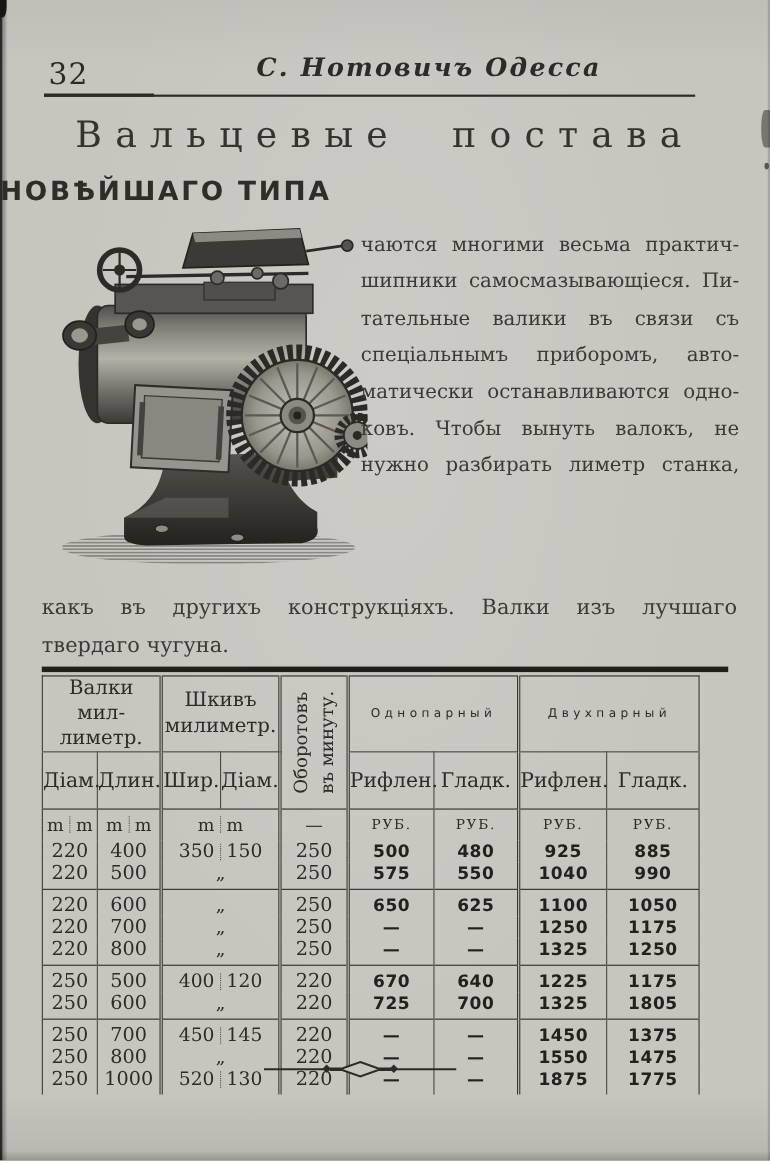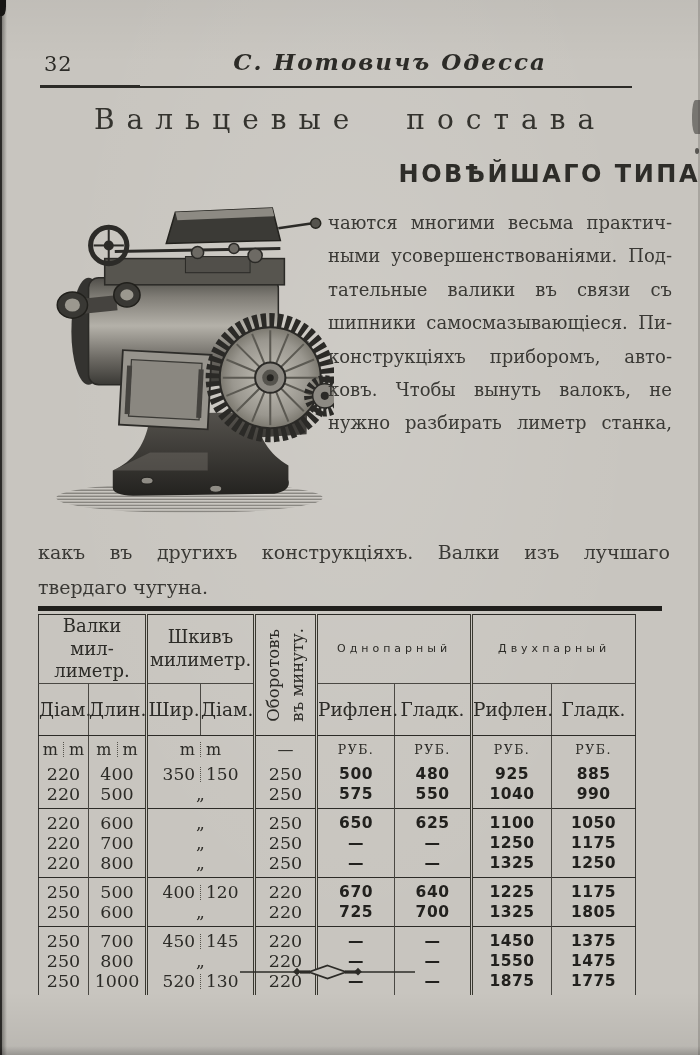--- a/index.html
+++ b/index.html
@@ -23,29 +23,29 @@
     background:linear-gradient(90deg, rgba(25,24,21,0.55), rgba(25,24,21,0));}
   .edge-left-line{position:absolute;left:0;top:0;width:2px;height:100%;background:rgba(20,19,17,0.75);}
   .corner-tl-mark{position:absolute;left:0;top:0;width:6px;height:16px;background:#171614;border-radius:0 0 60% 0;}
   .edge-right-line{position:absolute;right:0;top:0;width:2px;height:100%;background:rgba(110,107,101,0.35);}
   .blotch-right{position:absolute;right:0;top:100px;width:8px;height:34px;background:rgba(55,53,49,0.55);border-radius:45% 0 0 45%;}
   .dot-right{position:absolute;right:1px;top:148px;width:4px;height:6px;background:rgba(40,39,36,0.7);border-radius:50%;}
   .edge-bottom{position:absolute;left:0;bottom:0;width:100%;height:9px;
     background:linear-gradient(0deg, rgba(0,0,0,0.18), rgba(0,0,0,0));}
 
   
-  .page-number{position:absolute;left:44px;top:52px;font-size:21px;letter-spacing:1px;}
+  .page-number{position:absolute;left:44px;top:52px;font-size:27px;letter-spacing:1px;}
   .header-title{position:absolute;left:0;top:48px;width:100%;text-align:center;
     font-style:italic;font-weight:600;font-size:23px;letter-spacing:2px;margin-left:40px;}
   .header-rule{position:absolute;left:40px;top:86px;width:592px;height:2px;background:var(--ink);}
   .header-rule-heavy{position:absolute;left:40px;top:85px;width:100px;height:3px;background:var(--ink);}
 
   .doc-title{position:absolute;left:0;top:103px;width:100%;text-align:center;
-    font-size:28px;font-weight:400;letter-spacing:12px;word-spacing:24px;color:#34332e;}
-  .doc-subtitle{position:absolute;left:0;top:160px;width:100%;text-align:right;
+    font-size:33px;font-weight:400;letter-spacing:12px;word-spacing:24px;color:#34332e;}
+  .doc-subtitle{position:absolute;left:0;top:160px;width:100%;text-align:left;
     font-family:"DejaVu Sans", sans-serif;font-weight:700;font-size:24px;letter-spacing:2.5px;color:#2e2d29;}
 
   
   .illustration{position:absolute;left:46px;top:198px;width:288px;height:318px;}
 
   
   .intro{position:absolute;left:328px;top:206px;width:344px;font-size:18px;color:var(--ink-soft);}
   .pline{height:33.4px;line-height:33.4px;text-align:justify;text-align-last:justify;overflow:hidden;white-space:nowrap;}
   .pline.first{text-indent:32px;}
   
@@ -188,24 +188,24 @@
 
     <g transform="translate(276,196)">
       <circle r="16" fill="none" stroke="#2b2a27" stroke-width="9" stroke-dasharray="3.5 2.3"></circle>
       <circle r="12" fill="#8d8a83" stroke="#2b2a27" stroke-width="1.5"></circle>
       <circle r="4" fill="#2b2a27"></circle>
     </g>
   </svg>
 
   <div class="intro">
     <div class="pline">чаются многими весьма практич-</div>
-    <div class="pline">ными усовершенствованіями. Под-</div>
+    <div class="pline">шипники самосмазывающіеся. Пи-</div>
     <div class="pline">тательные валики въ связи съ</div>
-    <div class="pline">шипники самосмазывающіеся. Пи-</div>
-    <div class="pline">конструкціяхъ приборомъ, авто-</div>
+    <div class="pline">спеціальнымъ приборомъ, авто-</div>
+    <div class="pline">матически останавливаются одно-</div>
     <div class="pline">ковъ. Чтобы вынуть валокъ, не</div>
     <div class="pline">нужно разбирать лиметр станка,</div>
   </div>
 
   <div class="cont">
     <div class="cline just">какъ въ другихъ конструкціяхъ. Валки изъ лучшаго зеркальнаго</div>
     <div class="cline">твердаго чугуна.</div>
   </div>
 
   <div class="table-toprule"></div>

